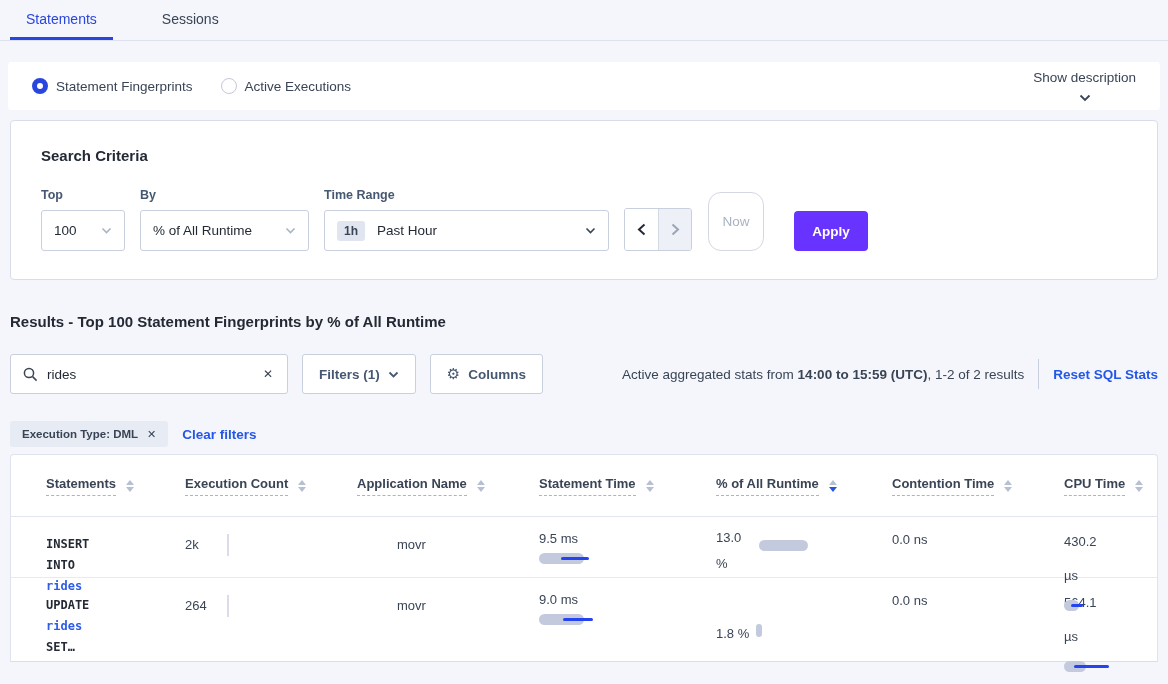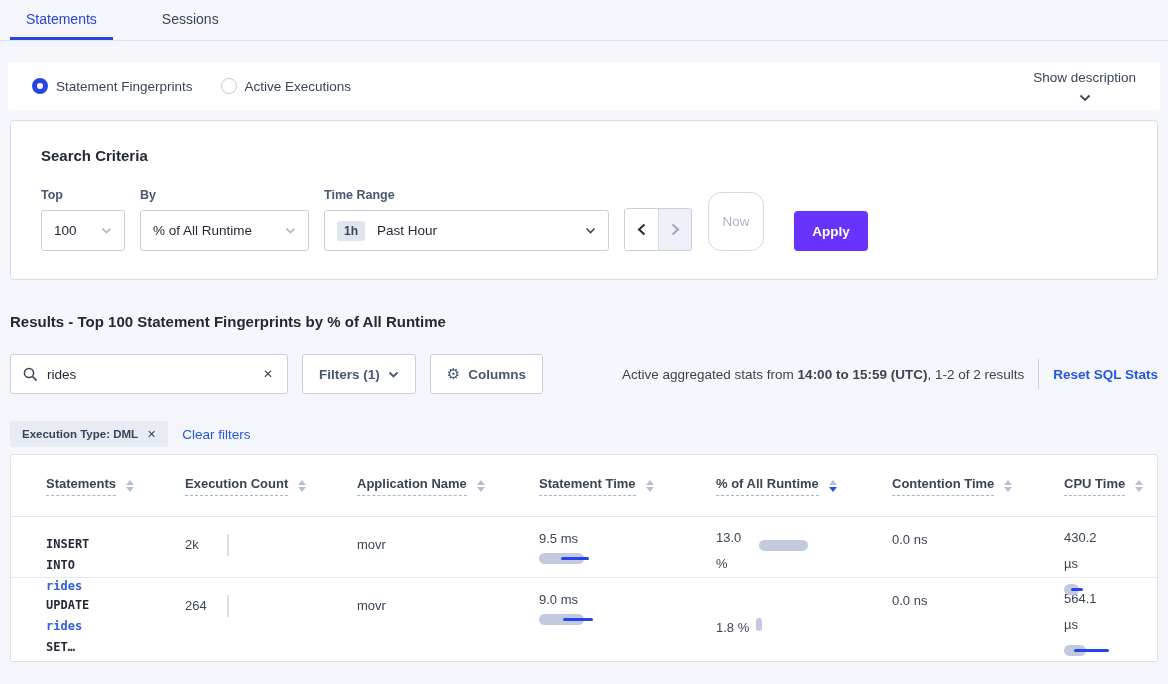--- a/index.html
+++ b/index.html
@@ -48,21 +48,21 @@
   .btn { height:40px; background:#fff; border:1px solid #c8cfdd; border-radius:3px; display:flex; align-items:center; gap:8px; padding:0 16px; font-size:13.5px; font-weight:700; color:#475872; margin-left:14px; cursor:pointer; }
   .gear { font-size:15px; font-weight:400; color:#475872; }
   .stats-text { margin-left:auto; font-size:13.5px; color:#394455; white-space:nowrap; }
   .stats-text b { font-weight:700; }
   .vdiv { width:1px; height:30px; background:#c9d0dd; margin:0 14px; }
   .reset-link { font-size:13.5px; font-weight:700; color:#2457e7; white-space:nowrap; cursor:pointer; }
 
   .pill-row { display:flex; align-items:center; margin:27px 0 0 10px; }
   .pill { background:#e7ebf3; border-radius:3px; height:26px; display:flex; align-items:center; padding:0 12px; font-size:11.5px; font-weight:700; color:#394455; gap:9px; }
   .pill .x { font-size:11px; cursor:pointer; }
-  .clear-link { margin-left:14px; font-size:13.5px; font-weight:400; color:#2457e7; cursor:pointer; }
+  .clear-link { margin-left:14px; font-size:13.5px; font-weight:700; color:#2457e7; cursor:pointer; }
 
   
   .table-card { margin:7px 10px 0 10px; background:#fff; border:1px solid #dfe3ee; border-bottom:none; border-radius:4px 4px 0 0; }
   .tr { display:grid; grid-template-columns:174px 172px 182px 177px 176px 172px 1fr; }
   .thead { height:62px; border-bottom:1px solid #e2e6f0; }
   .th { display:flex; align-items:center; gap:10px; }
   .th:first-child, .td:first-child { padding-left:35px; }
   .th-label { font-size:13px; font-weight:700; color:#394455; border-bottom:1px dashed #aab3c7; padding-bottom:4px; cursor:pointer; }
   .sort { display:flex; flex-direction:column; gap:2px; cursor:pointer; }
   .tri { width:0; height:0; border-left:4px solid transparent; border-right:4px solid transparent; }
@@ -71,35 +71,35 @@
   .tri.down.active { border-top-color:#2457e0; }
 
   .row1 { height:61px; border-bottom:1px solid #e6eaf2; }
   .row2 { height:84px; border-bottom:1px solid #d9dee8; }
   .td { padding-top:14px; font-size:13px; color:#394455; }
   .code { font-family:"DejaVu Sans Mono","Liberation Mono",monospace; font-size:12px; font-weight:700; color:#242a35; line-height:21px; width:106px; padding-top:17px; }
   .code a { color:#2e5ce6; }
   .exec { display:flex; align-items:flex-start; padding-top:20px; }
   .vbar { width:2px; height:22px; background:#d8dde9; margin-top:-3px; }
   .exec .count { width:42px; }
-  .app { padding-top:20px; }
+  .app { padding-top:20px;margin-left:40px; }
   .contention { padding-top:15px; }
 
   .barvis { position:relative; height:12px; margin-top:7px; }
   .bargray { position:absolute; left:0; top:0; height:11px; border-radius:5.5px; background:#c3cade; }
   .barblue { position:absolute; top:4px; height:3px; border-radius:2px; background:#2643f0; }
 
   .pct-cell-1 { display:flex; align-items:flex-start; padding-top:8px; }
   .pct-text-1 { width:36px; line-height:26px; }
   .pct-bar-1 { margin-left:7px; margin-top:15px; }
   .pct-cell-2 { display:flex; align-items:center; padding-top:15px; }
   .pct-bar-2 { margin-left:7px; margin-top:-4px; }
 
   .cpu-cell { padding-top:8px; }
-  .cpu-text { width:42px; line-height:26px; }
+  .cpu-text { width:42px; line-height:34px; }
 
   .st1 .bargray { width:45px; } .st1 .barblue { left:22px; width:28px; }
   .st2 .bargray { width:45px; } .st2 .barblue { left:24px; width:30px; }
   .pb1 .bargray { width:49px; }
   .pb2 .bargray { width:6px; height:13px; border-radius:3px; top:-1px; }
   .cb1 .bargray { width:15px; } .cb1 .barblue { left:7px; width:12px; }
   .cb2 .bargray { width:22px; } .cb2 .barblue { left:10px; width:35px; }
 </style>
 </head>
 <body>

